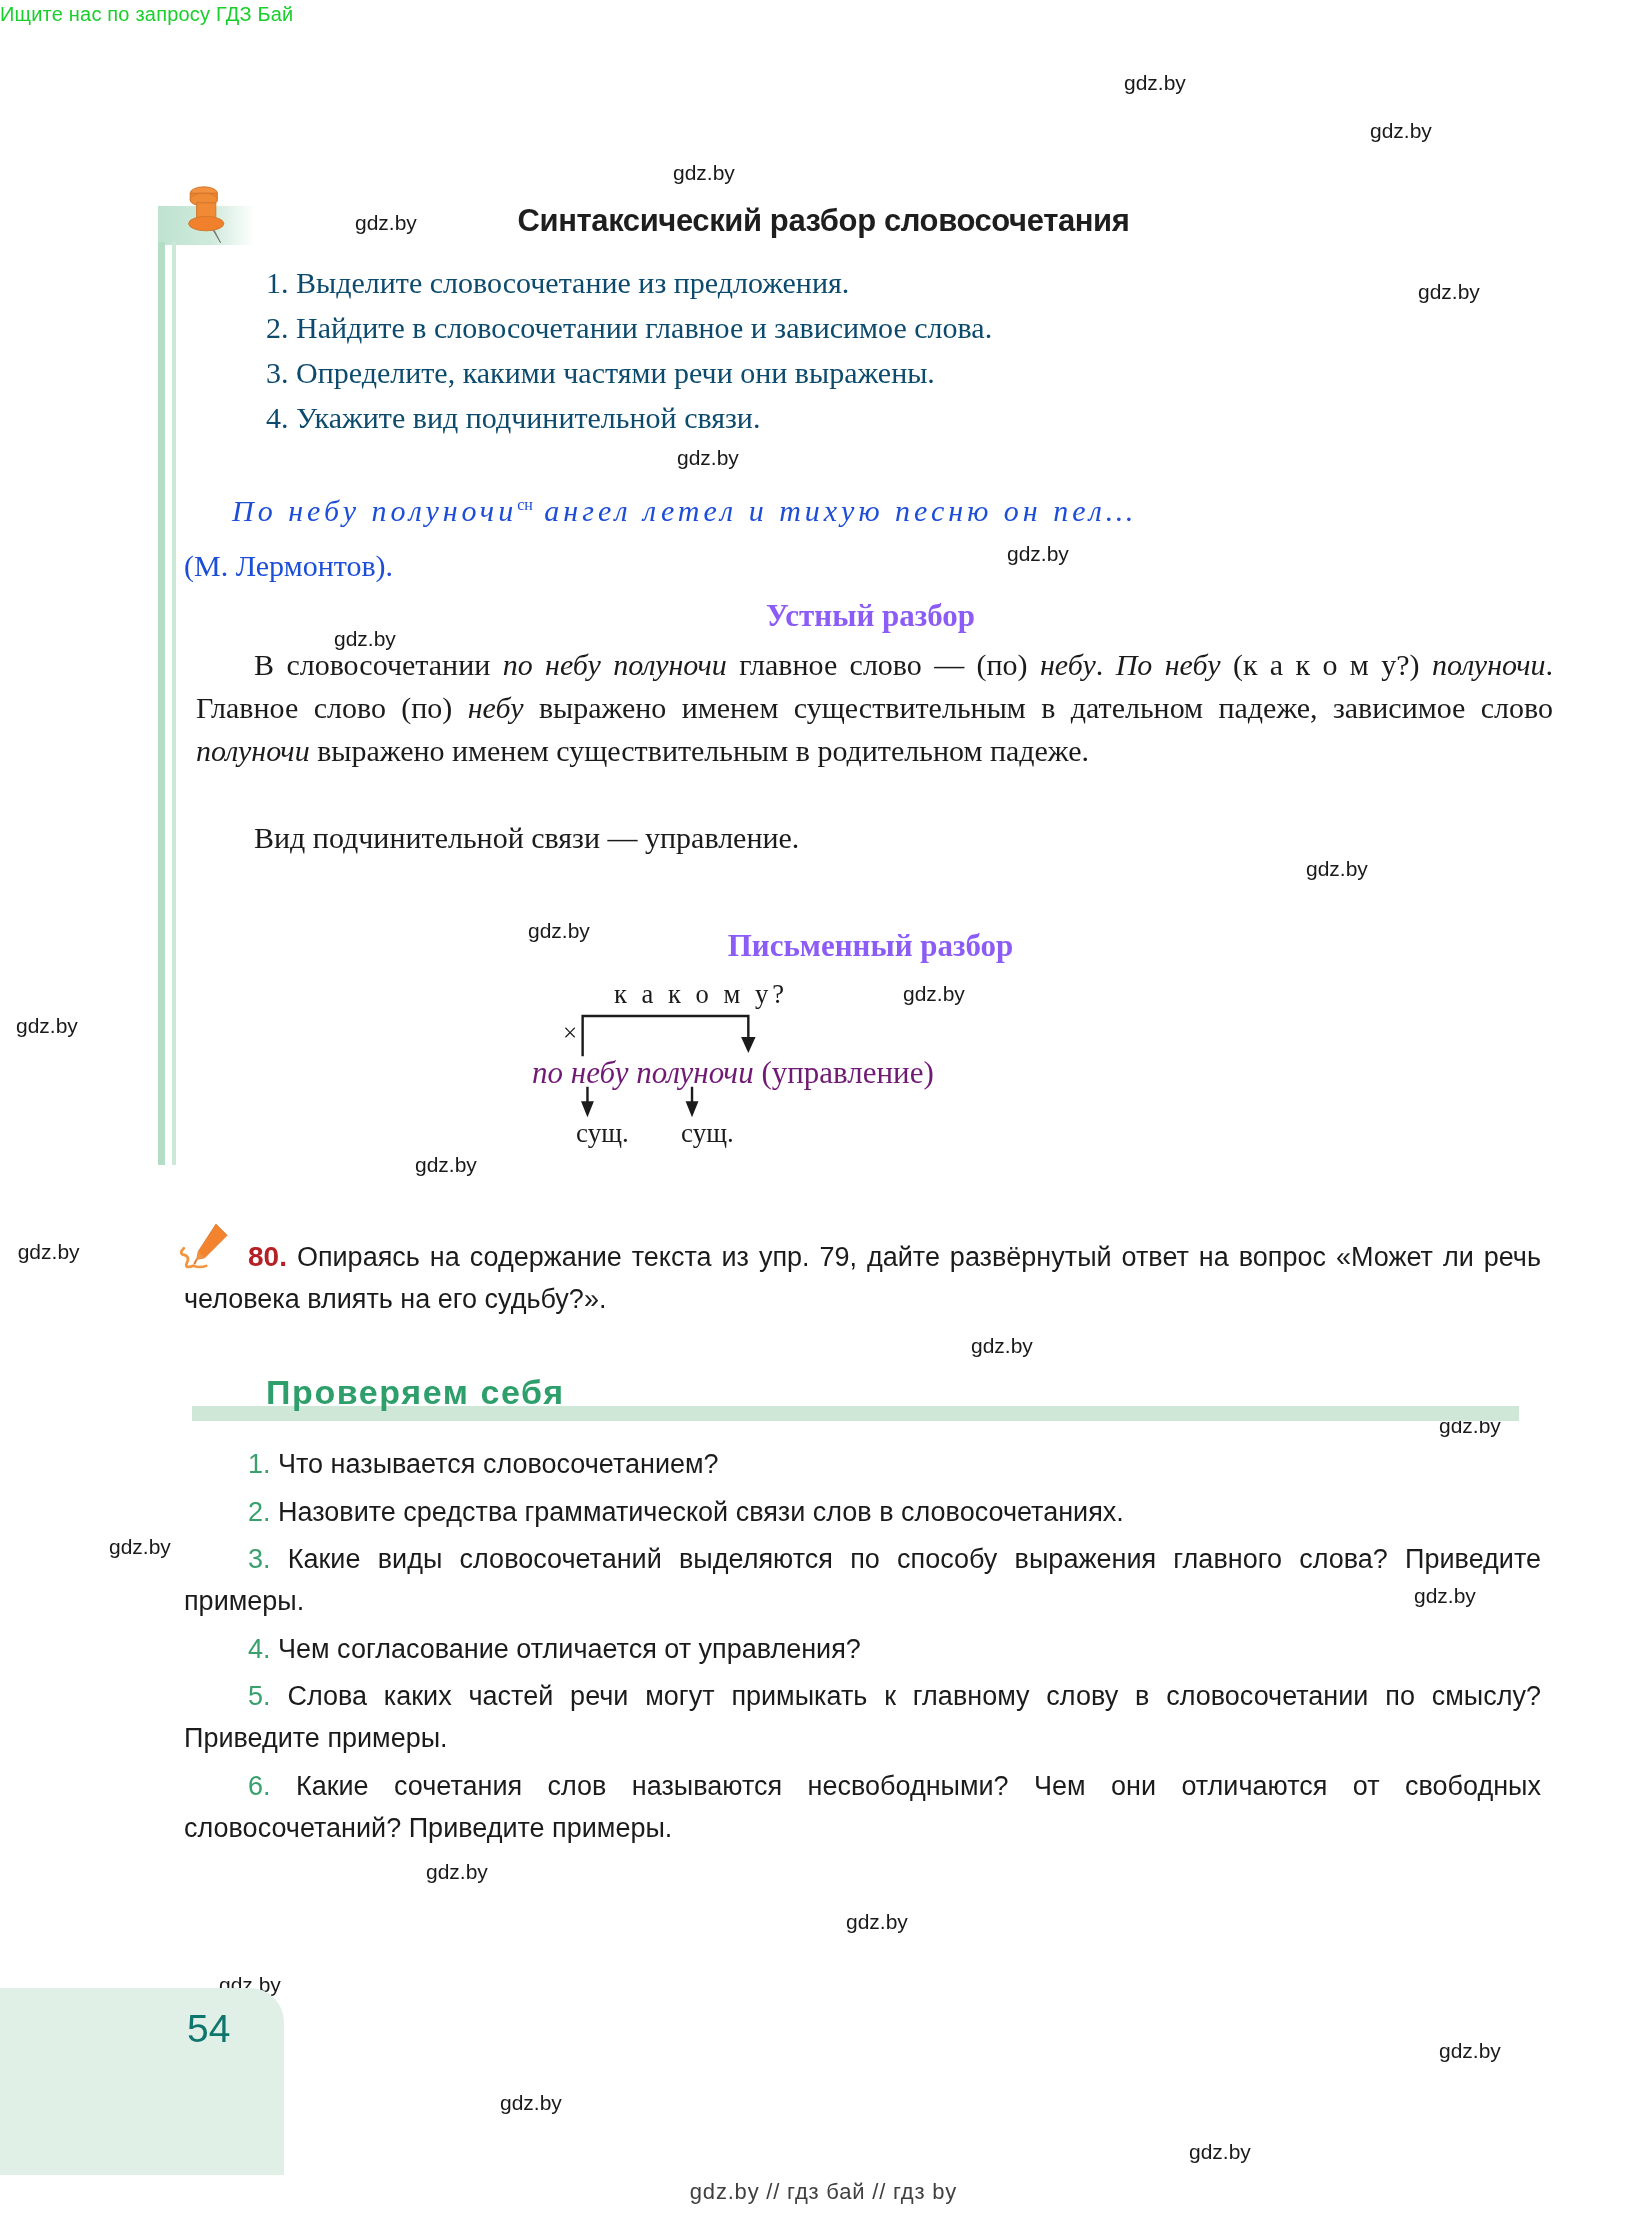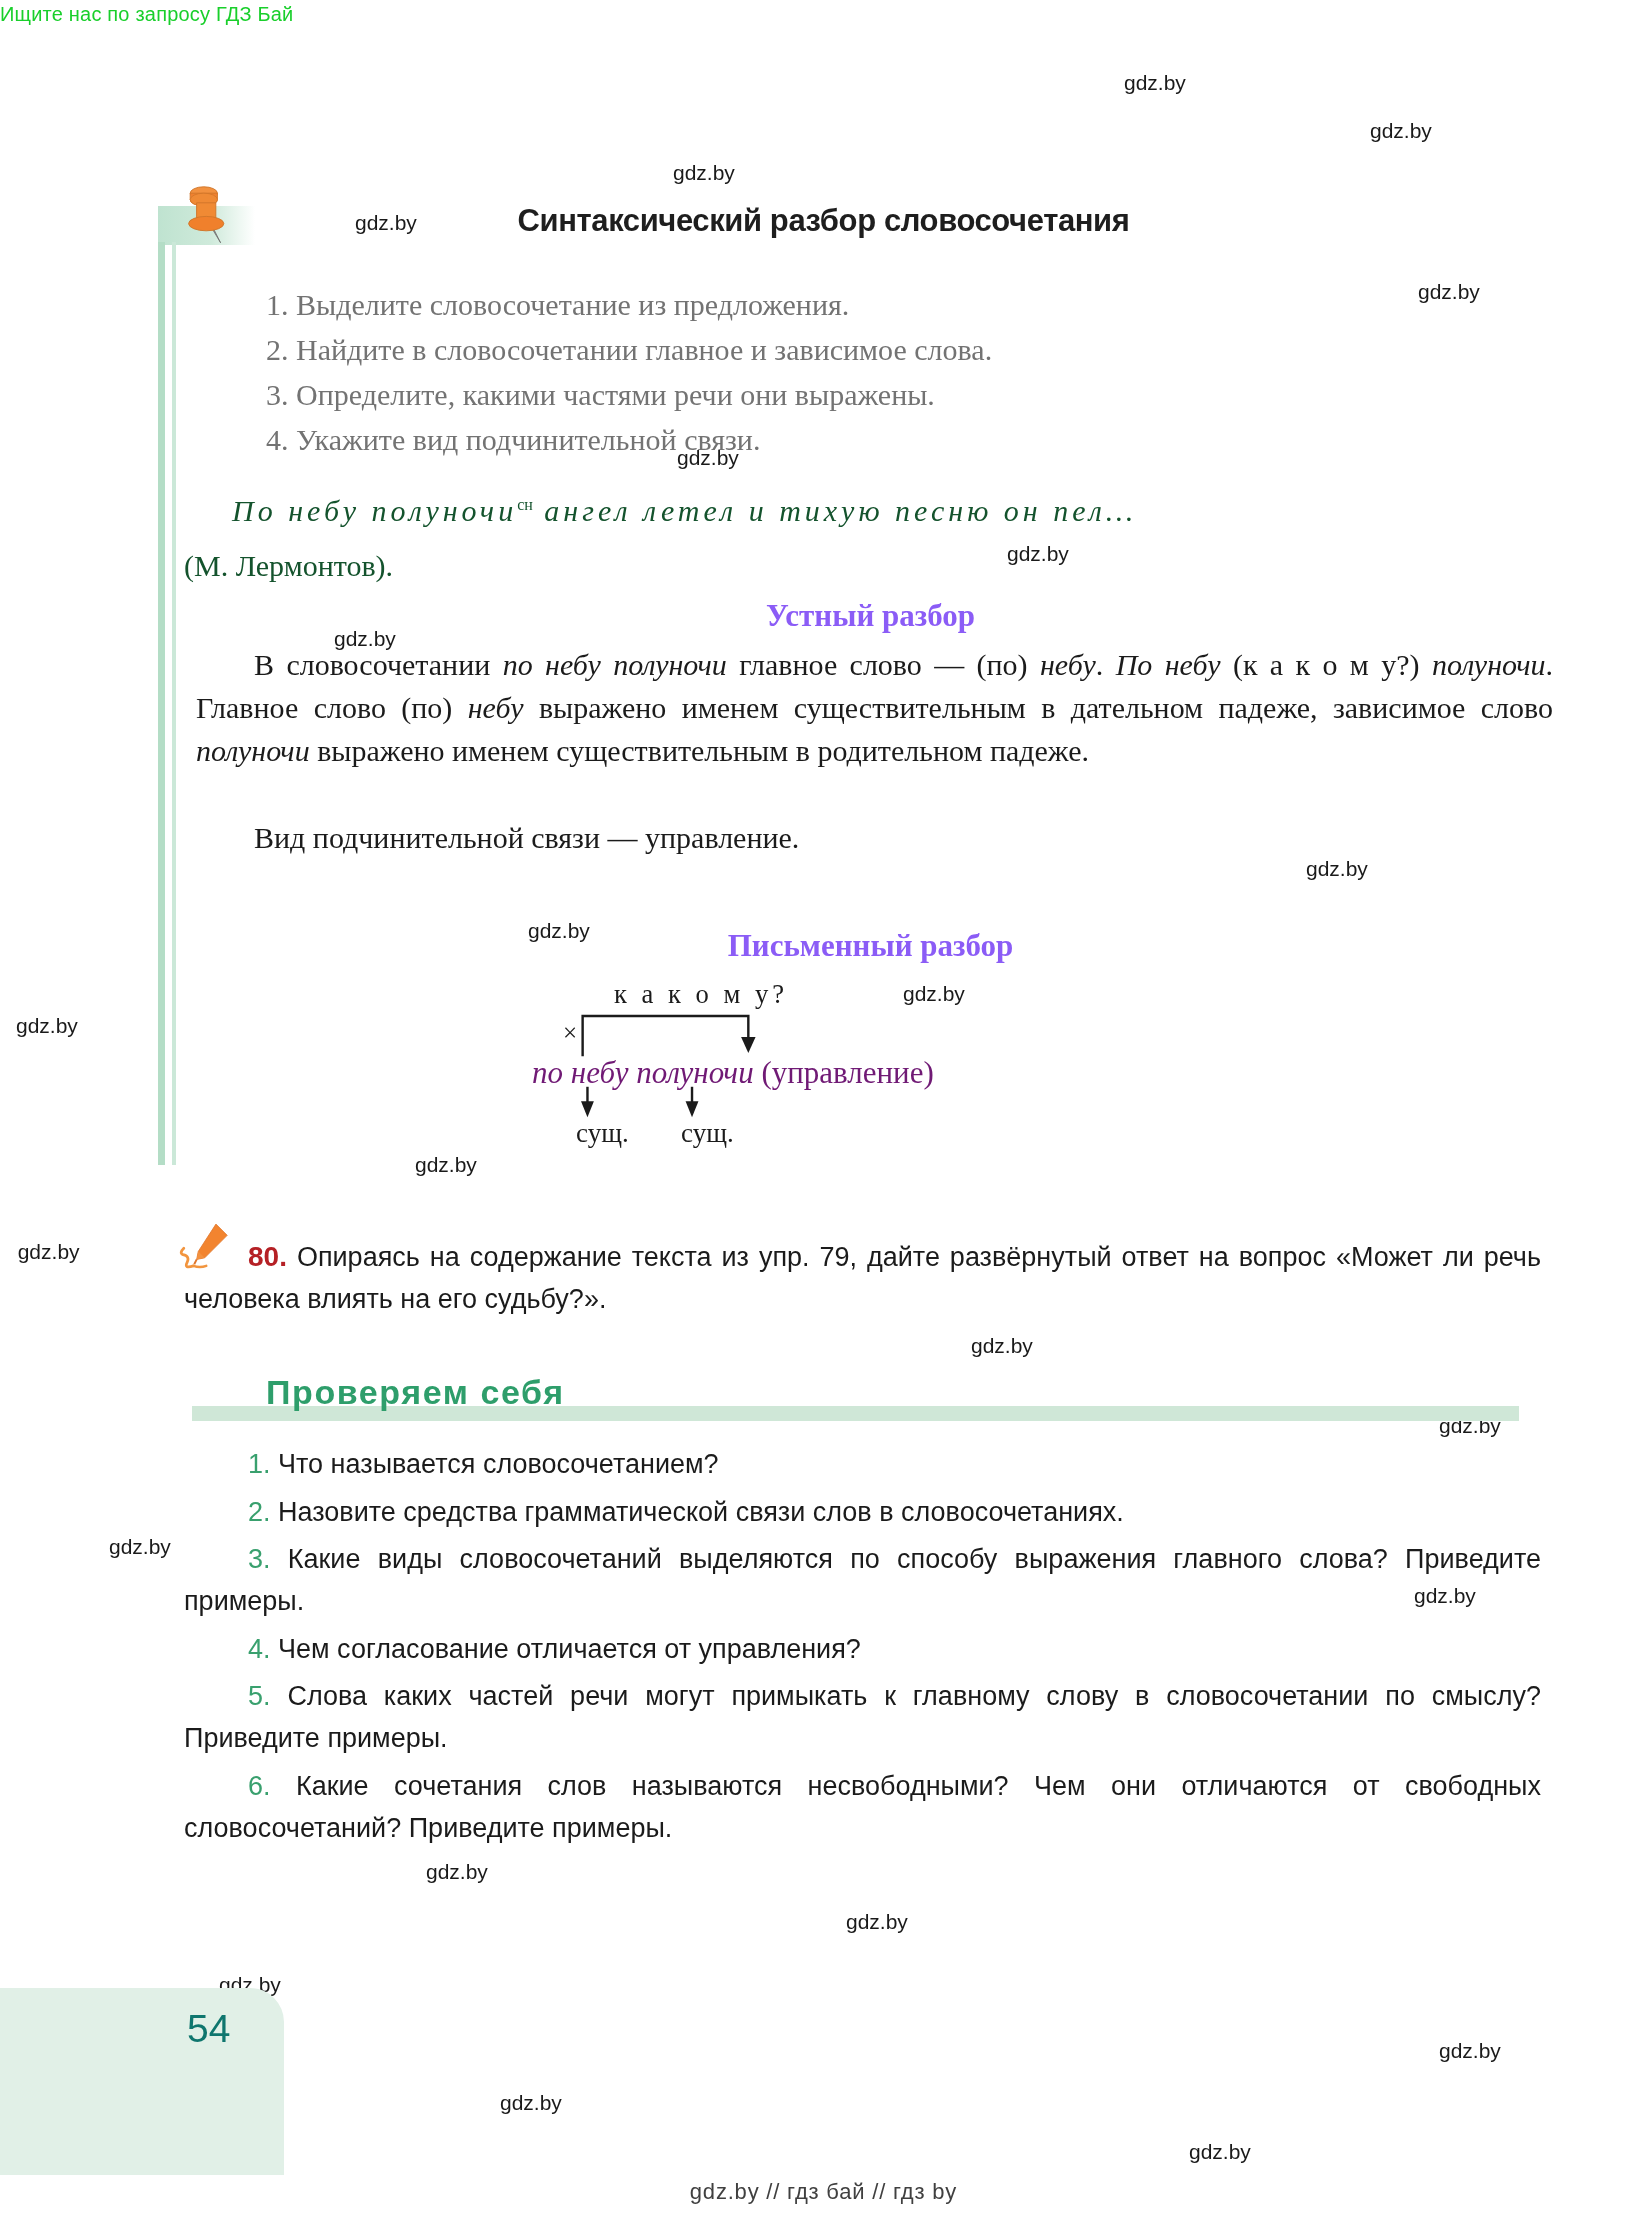--- a/index.html
+++ b/index.html
@@ -120,36 +120,36 @@
     font-size: 30px;
     line-height: 43px;
     color: #1b1b1b;
     text-align: justify;
     margin-left: 12px;
   }
   .ptext i { font-style: italic; }
   .steps {
     position: absolute;
     left: 266px;
-    top: 282px;
+    top: 260px;
     font-family: "Liberation Serif", serif;
     font-size: 30px;
     line-height: 45px;
-    color: #737373;
+    color: #0c4a6e;
   }
   .quote {
     position: absolute;
     left: 184px;
     top: 482px;
     width: 1354px;
     font-family: "Liberation Serif", serif;
     font-style: italic;
     font-size: 30px;
     line-height: 45px;
-    color: #14532d;
+    color: #1d4ed8;
   }
   .quote .sup {
     font-style: normal;
     font-size: 16px;
     vertical-align: super;
   }
   .quote .plain { font-style: normal; }
   .spaced { letter-spacing: 4px; }
 
   

